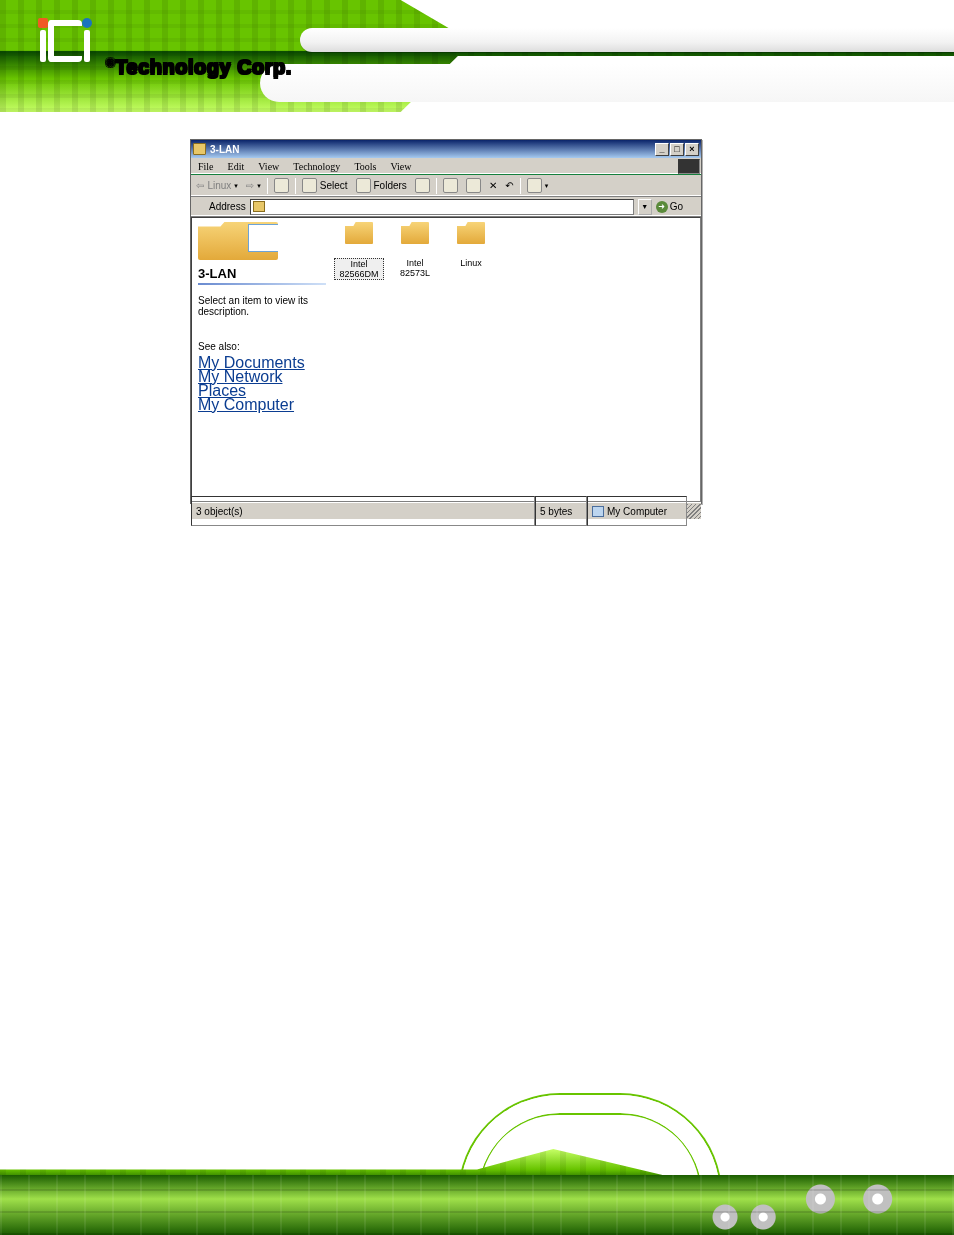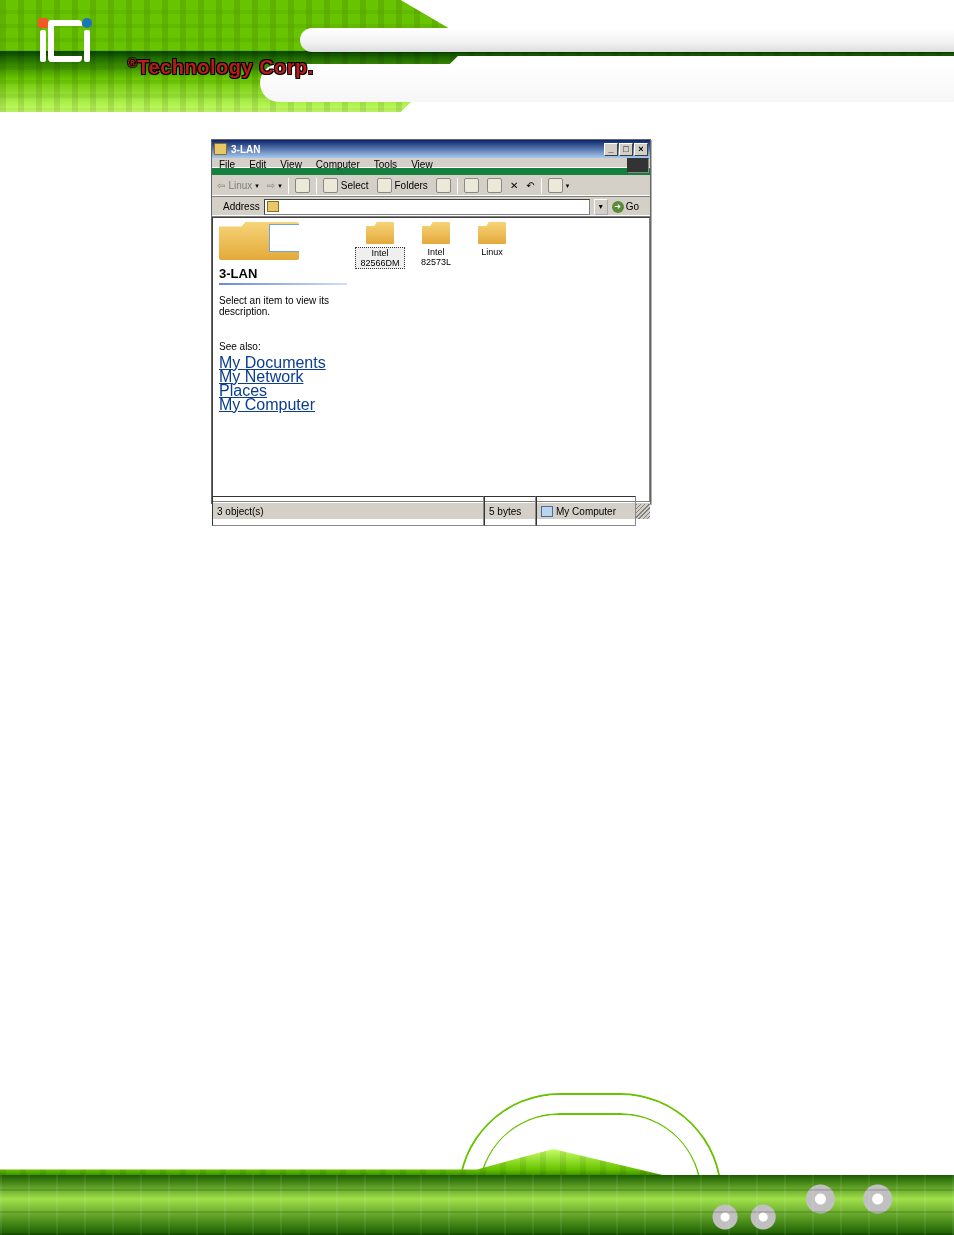--- a/index.html
+++ b/index.html
@@ -45,32 +45,32 @@
     left: 40px; top: 20px;
     display:flex; align-items:flex-end; gap:2px;
     z-index:3;
   }
   .logo .i1{ width:6px; height:32px; background:#fff; border-radius:2px; position:relative;}
   .logo .i1::before{content:"";position:absolute;top:-12px;left:-2px;width:10px;height:10px;background:#f15a24;border-radius:2px;}
   .logo .e { width:34px; height:42px; border:6px solid #fff; border-right:none; border-radius:4px;}
   .logo .i2{ width:6px; height:32px; background:#fff; border-radius:2px; position:relative;}
   .logo .i2::before{content:"";position:absolute;top:-12px;left:-2px;width:10px;height:10px;background:#1b75bb;border-radius:50%;}
   .logo-text{
-    position:absolute; left:128px; top:56px; z-index:3;
-    font-weight:bold; font-size:20px; color:#b91c1c;
+    position:absolute; left:106px; top:56px; z-index:3;
+    font-weight:bold; font-size:20px; color:#000000;
     text-shadow:1px 1px 0 #000, -1px -1px 0 #000, 1px -1px 0 #000, -1px 1px 0 #000;
     letter-spacing:.5px;
   }
   .logo-text .r{font-size:12px; vertical-align:top;}
 
   
   .win {
     position: absolute;
-    left: 211px; top: 139px;
-    width: 440px; height: 365px;
+    left: 190px; top: 139px;
+    width: 512px; height: 365px;
     border: 1px solid #666;
     background: #c4b5fd;
     box-shadow: 1px 1px 0 rgba(0,0,0,.3);
     font-size: 10px;
     color: #000;
   }
   .titlebar{
     height:18px;
     background:linear-gradient(#0a246a,#a6caf0);
     display:flex; align-items:center; justify-content:space-between;
@@ -81,43 +81,44 @@
   .titlebar .tl .ticon{width:13px;height:12px;background:#e8c768;border:1px solid #8a6d1e;border-radius:1px;}
   .titlebar .tl span{font-weight:bold;font-size:10px;}
   .win-btns{display:flex;gap:1px;}
   .win-btn{
     width:14px;height:13px;background:#d4d0c8;border:1px solid #fff;
     border-right-color:#404040;border-bottom-color:#404040;
     display:flex;align-items:center;justify-content:center;
     font-size:9px;font-weight:bold;color:#000;font-family:Arial;
   }
   .menubar{
-    height:17px;background:#d4d0c8;display:flex;align-items:flex-start;
-    border-bottom:7px solid #15803d;box-shadow:inset 0 -1px 0 #fff;
+    height:17px;background:#d4d0c8;display:flex;align-items:center;
+    border-bottom:1px solid #15803d;box-shadow:inset 0 -1px 0 #fff;
     justify-content:space-between;
+    font-family:Liberation Serif, serif;
   }
   .menubar .menus{display:flex;}
   .menubar .menu-item{padding:1px 7px;font-size:10px;}
   .menubar .throbber{width:22px;height:15px;background:#333;margin-right:1px;border:1px inset #888;}
 
   .toolbar{
     height:22px;background:#d4d0c8;display:flex;align-items:center;
     border-bottom:1px solid #808080;box-shadow:inset 0 -1px 0 #fff;
     padding:0 2px;gap:2px;
   }
   .tb-btn{display:flex;align-items:center;gap:3px;padding:1px 3px;font-size:10px;color:#808080;}
   .tb-btn.enabled{color:#000;}
   .tb-sep{width:1px;height:16px;background:#808080;border-right:1px solid #fff;margin:0 1px;}
   .tb-ico{width:15px;height:15px;border:1px solid #888;background:#ece9d8;border-radius:2px;}
   .tb-caret{font-size:7px;color:#000;}
 
   .addrbar{
     height:20px;background:#d4d0c8;display:flex;align-items:center;
     border-bottom:1px solid #808080;box-shadow:inset 0 -1px 0 #fff;
-    padding:0 11px;gap:4px;
+    padding:0 18px;gap:4px;
   }
   .addrbar .lbl{font-size:10px;color:#000;}
   .addr-box{
     flex:1;height:16px;background:#fff;border:1px solid #7f7f7f;
     border-top-color:#404040;border-left-color:#404040;
     display:flex;align-items:center;padding:0 2px;gap:3px;
   }
   .addr-ico{width:12px;height:11px;background:#e8c768;border:1px solid #8a6d1e;}
   .addr-dd{width:14px;height:16px;background:#d4d0c8;border:1px outset #fff;display:flex;align-items:center;justify-content:center;font-size:7px;}
   .go-btn{display:flex;align-items:center;gap:2px;font-size:10px;}
@@ -143,21 +144,21 @@
     content:"";position:absolute;right:-6px;top:2px;width:34px;height:26px;
     background:#fff;border:1px solid #6da3d6;
   }
   .pane-title{font-weight:bold;font-size:13px;margin:6px 0 2px;}
   .pane-rule{height:2px;background:linear-gradient(90deg,#6a8bd0,#cfe0f7);margin-bottom:10px;}
   .pane-text{font-size:10px;color:#000;margin-bottom:10px;}
   .see-also{font-size:10px;margin-bottom:4px;margin-top:24px;}
   .link{color:#0b3d91;text-decoration:underline;font-size:16px;display:block;line-height:14px;}
 
   .iconview{flex:1;padding:4px 2px;display:flex;gap:6px;align-items:flex-start;}
-  .fitem{width:50px;display:flex;flex-direction:column;align-items:center;gap:3px;}
+  .fitem{width:50px;display:flex;flex-direction:column;align-items:center;gap:14px;}
   .ficon{
     width:28px;height:22px;
     background:linear-gradient(#f7d478,#e3a93a);
     clip-path:polygon(0 18%,30% 18%,38% 0,100% 0,100% 100%,0 100%);
     border-radius:1px;
   }
   .flabel{font-size:9px;text-align:center;line-height:10px;padding:0 1px;}
   .flabel.sel{border:1px dotted #333;background:#efefef;}
 
   .statusbar{
@@ -236,21 +237,21 @@
       <div class="win-btn">□</div>
       <div class="win-btn">×</div>
     </div>
   </div>
 
   <div class="menubar">
     <div class="menus">
       <div class="menu-item">File</div>
       <div class="menu-item">Edit</div>
       <div class="menu-item">View</div>
-      <div class="menu-item">Computer</div>
+      <div class="menu-item">Technology</div>
       <div class="menu-item">Tools</div>
       <div class="menu-item">View</div>
     </div>
     <div class="throbber"></div>
   </div>
 
   <div class="toolbar">
     <div class="tb-btn">
       <span>⇦</span>
       <span>Linux</span>

